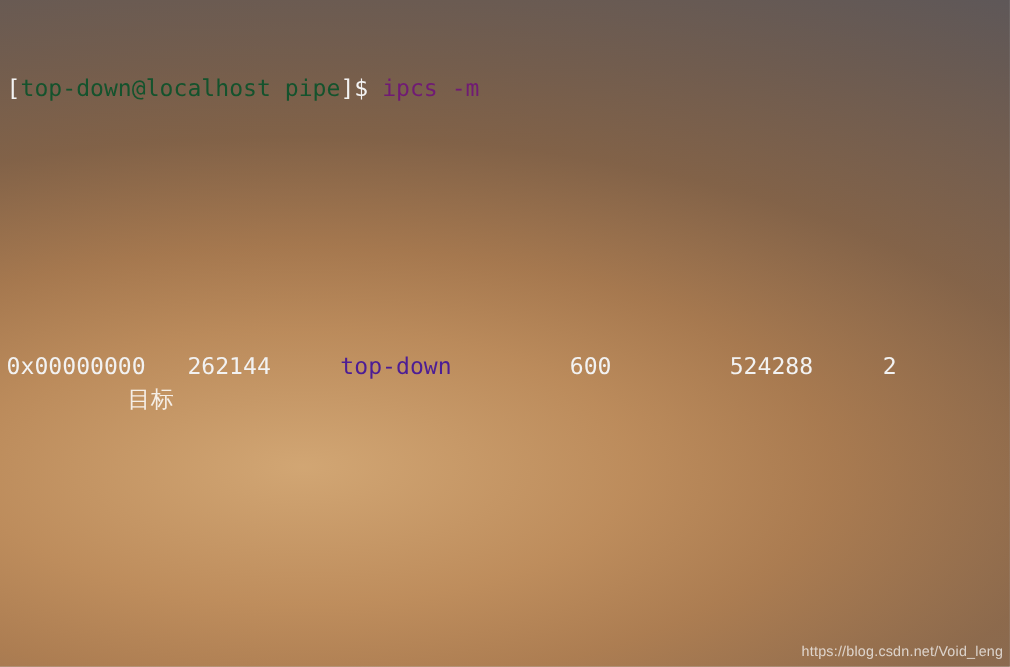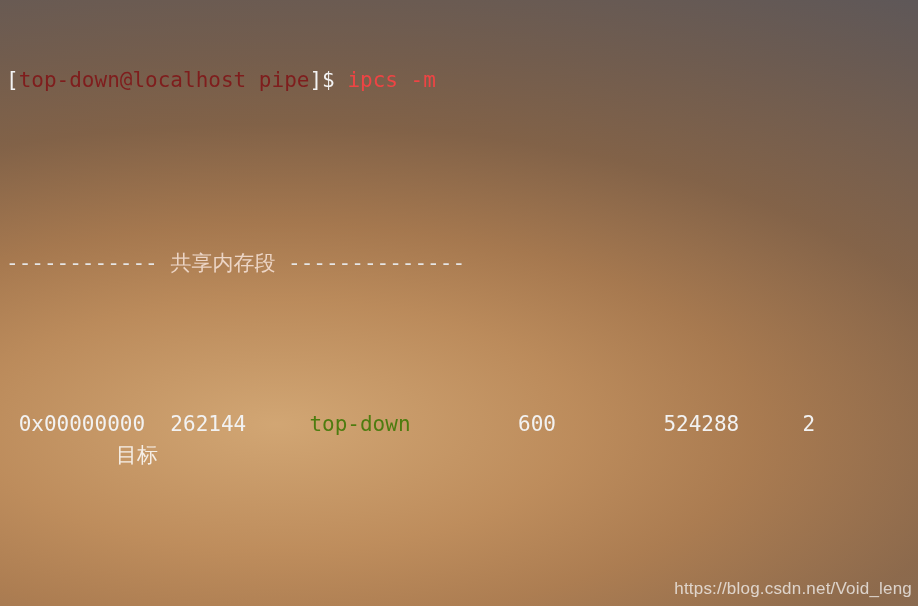--- a/index.html
+++ b/index.html
@@ -26,27 +26,27 @@
     filter: blur(0.2px);
   }
   .term {
     position: absolute;
     inset: 0;
     padding: 4px 6px 6px 6px;
     color: #f3f3f3;
     white-space: pre;
   }
   .prompt-brkt { color: #f3f3f3; }
-  .prompt-user { color: #7f1d1d; }
-  .prompt-cmd  { color: #ef4444; text-align: center; }
+  .prompt-user { color: #14532d; }
+  .prompt-cmd  { color: #701a75; text-align: center; }
   .header-dash { color: #e6e6e6; }
   .hdr { color: #ecd5c6; }
-  .col-key   { color: #f2f2f2; text-align: right; }
+  .col-key   { color: #f2f2f2; }
   .col-shmid { color: #f2f2f2; }
-  .col-owner { color: #4d7c0f; }
+  .col-owner { color: #4c1d95; }
   .col-perm  { color: #f2f2f2; }
   .col-bytes { color: #f2f2f2; }
   .col-natt  { color: #f2f2f2; }
   .status    { color: #f5eee6; }
   .sec { display:block; }
   .wrapline { padding-left: 110px; }
 
   .c-key   { display:inline-block; min-width: 11ch; }
   .c-shmid { display:inline-block; min-width: 9ch; margin-top: 40px; }
   .c-owner { display:inline-block; min-width: 11ch; }
@@ -63,32 +63,31 @@
   .h-natt  { display:inline-block; min-width: 7ch; }
 
   
   .gap1 { display:inline-block; width: 2ch; }
 
   .watermark {
     position: absolute;
     right: 6px;
     bottom: 4px;
     font-family: Arial, sans-serif;
-    font-size: 17px;
+    font-size: 13px;
     color: rgba(245,245,245,0.75);
     letter-spacing: 0.2px;
     pointer-events: none;
   }
 </style>
 </head>
 <body>
 
 <div class="bg"></div>
 
 <div class="term">
   <span class="sec"><span class="prompt-brkt">[</span><span class="prompt-user">top-down@localhost pipe</span><span class="prompt-brkt">]$ </span><span class="prompt-cmd">ipcs -m</span></span>
   <span class="sec"> </span>
-  <span class="sec"><span class="header-dash">------------ </span><span class="hdr">共享内存段</span><span class="header-dash"> --------------</span></span>
 
   <div id="rows-container"><span class="sec"><span class="col-key c-key">0x00000000</span><span class="gap1"></span><span class="col-shmid c-shmid">262144</span><span class="gap1"></span><span class="col-owner c-owner">top-down</span><span class="gap1"></span><span class="col-perm c-perm">600</span><span class="gap1"></span><span class="col-bytes c-bytes">524288</span><span class="col-natt c-natt">2</span></span><span class="sec status wrapline">目标</span></div>
 </div>
 
 <div class="watermark">https://blog.csdn.net/Void_leng</div>
 
 </body></html>

